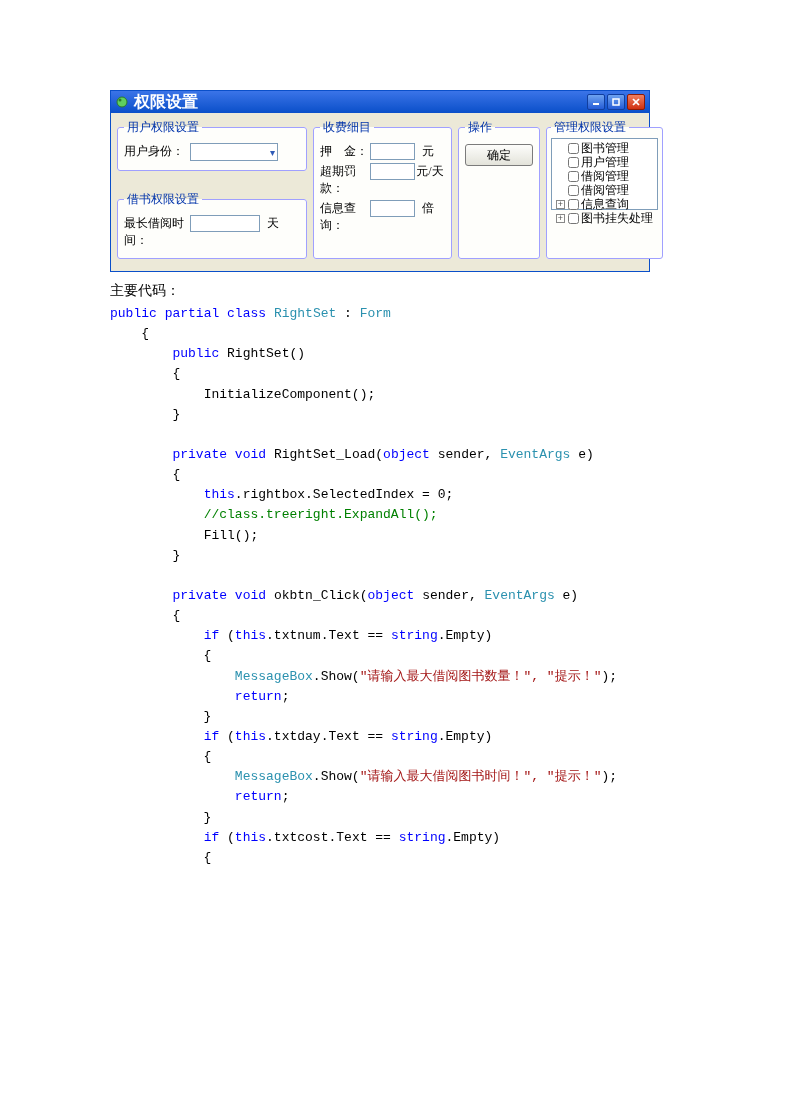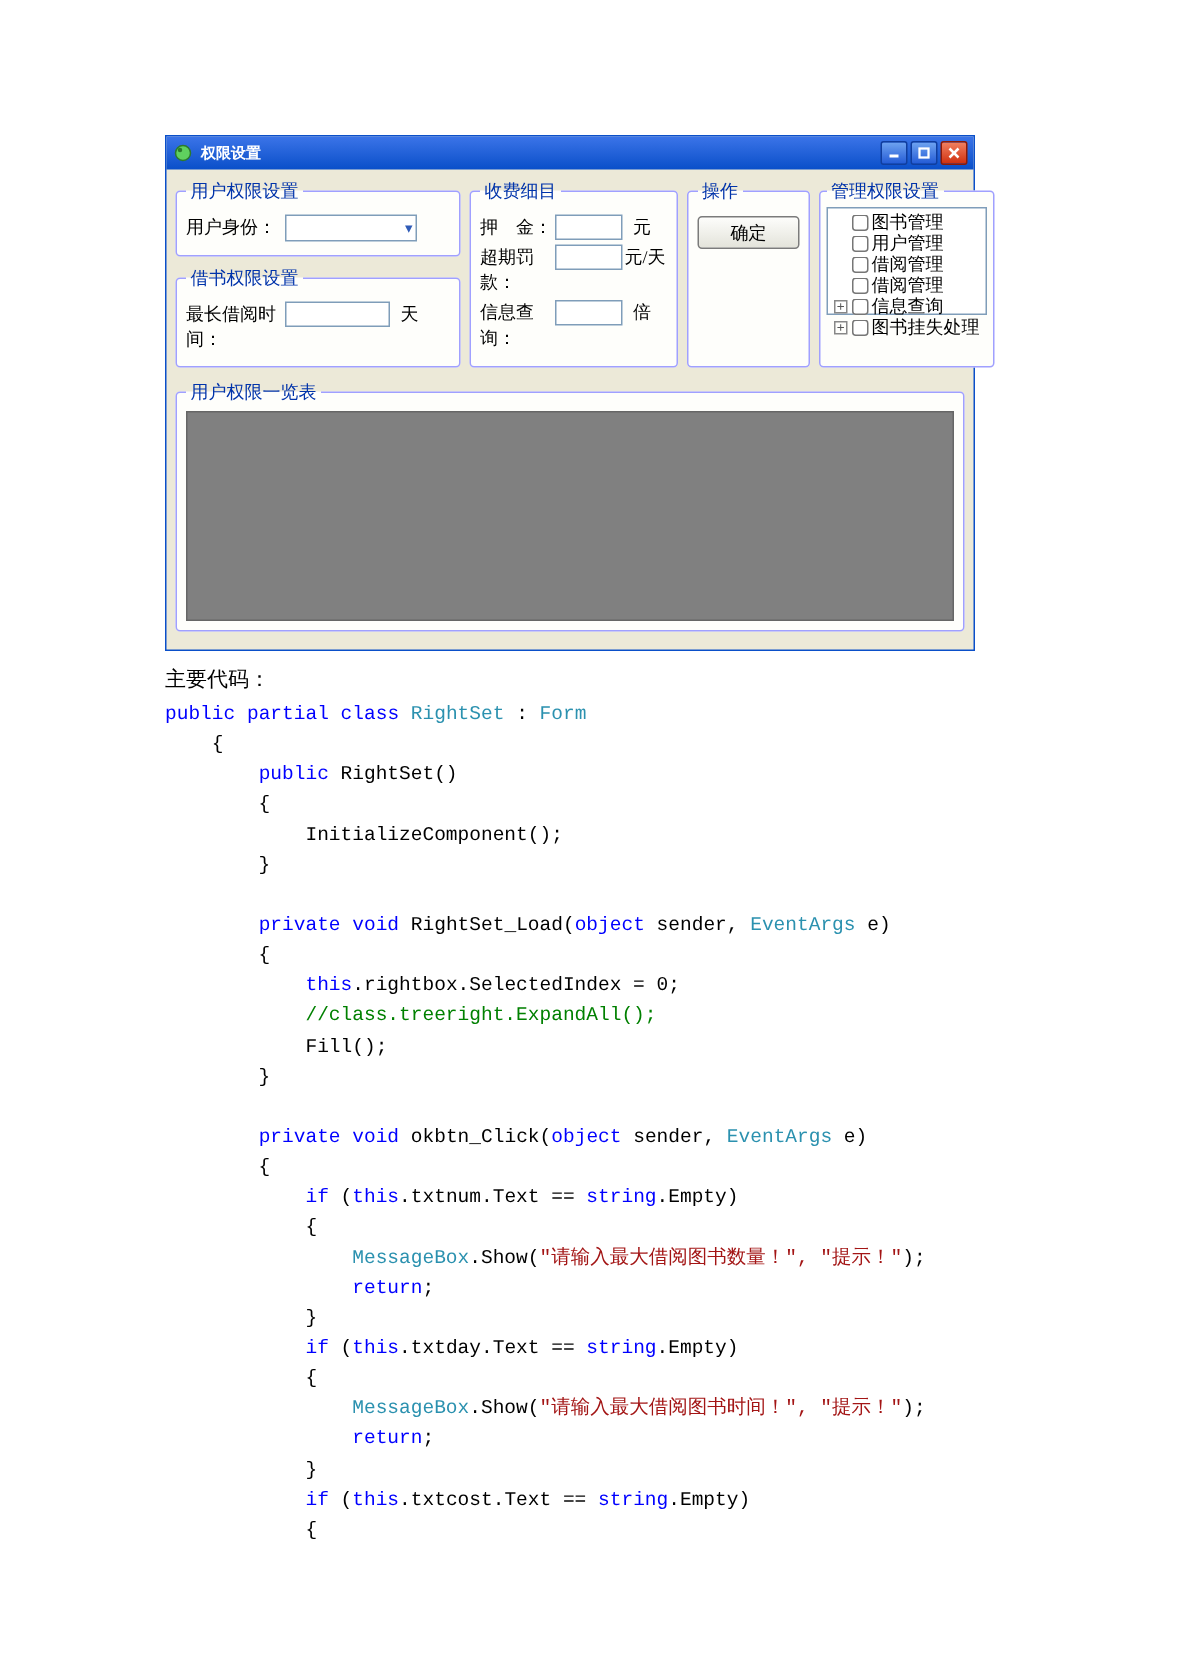--- a/index.html
+++ b/index.html
@@ -18,21 +18,21 @@
     background: #ece9d8;
     width: 540px;
   }
   .titlebar {
     background: linear-gradient(#3b74e8, #0a4fc9);
     height: 22px;
     display: flex;
     align-items: center;
     padding: 0 4px;
     color: #fff;
-    font-size: 10px;
+    font-size: 16px;
   }
   .titlebar .app-icon {
     width: 14px; height: 14px;
     margin-right: 5px;
     display: inline-block;
     color: #7cff7c;
   }
   .titlebar .title { flex: 1; font-weight: bold; }
   .winbtns { display: flex; gap: 2px; }
   .winbtn {
@@ -42,21 +42,21 @@
     font-size: 10px;
   }
   .winbtn.min, .winbtn.max { background: linear-gradient(#6ea3f0, #245bd6); color:#fff; border:1px solid #113e9e;}
   .winbtn.close { background: linear-gradient(#f08060, #d03010); color:#fff; border:1px solid #8e1a05;}
 
   .client {
     padding: 6px 6px 12px 6px;
     font-family: "Microsoft YaHei","SimSun",sans-serif;
   }
   .top-row { display: flex; gap: 6px; align-items: stretch; }
-  .left-col { flex: 0 0 190px; display:flex; flex-direction:column; gap:6px;}
+  .left-col { flex: 0 0 190px; display:flex; flex-direction:column; gap:20px;}
   .fee-col  { flex: 0 0 130px; }
   .right-col { flex: 0 0 60px; }
   .tree-col { flex: 1; }
 
   fieldset {
     border: 1px solid #a0a0ff;
     border-radius: 3px;
     background: #fefefb;
     padding: 4px 6px 6px 6px;
     margin: 0;
@@ -261,24 +261,20 @@
                 <span class="exp">+</span>
                 <input type="checkbox" style="">
                 <span>图书挂失处理</span>
               </div>
           </div>
         </fieldset>
       </div>
 
     </div>
 
-    <fieldset class="listarea">
-      <legend>用户权限一览表</legend>
-      <div class="grid"></div>
-    </fieldset>
   </div>
 </div>
 
 <div class="code-caption">主要代码：</div>
 
 <pre class="code"><span class="kw">public</span> <span class="kw">partial</span> <span class="kw">class</span> <span class="type">RightSet</span> : <span class="type">Form</span>
     {
         <span class="kw">public</span> RightSet()
         {
             <span>InitializeComponent();</span>

